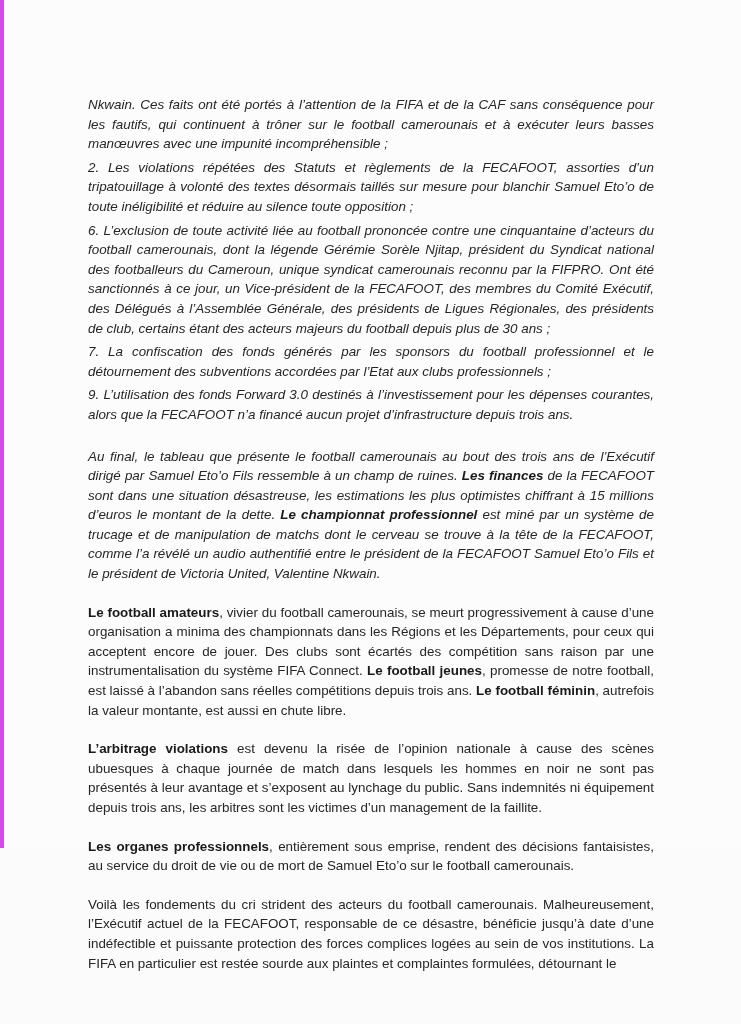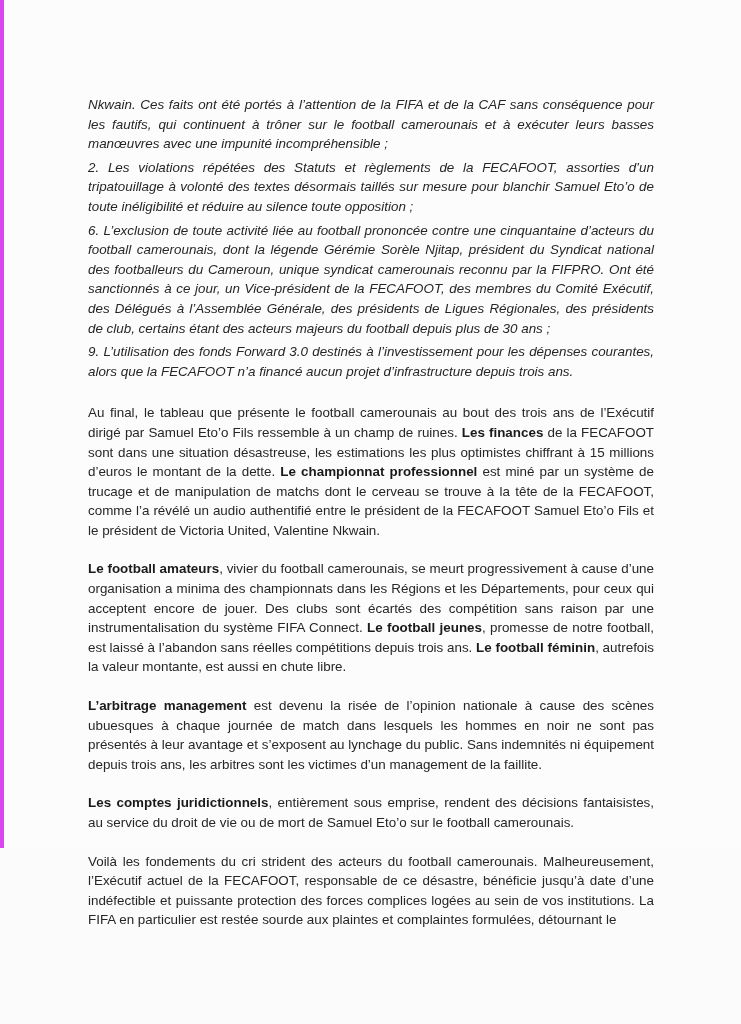--- a/index.html
+++ b/index.html
@@ -20,32 +20,33 @@
       position: absolute;
       left: 84px; top: 95px;
       width: 566px;
       font-size: 13.4px;
       line-height: 19.6px;
       text-align: justify;
     }
     .item { font-style: italic; margin: 0 0 4px 0; }
     .item.first { margin-bottom: 4px; }
     p.para { margin: 0 0 19px 0; }
-    p.para.gap-top { margin-top: 22px; }
+    p.para.gap-top { margin-top: 22px; font-style: italic; }
     b { font-weight: bold; color: #1a1a1a; }
   </style>
 </head>
 <body>
 
 <div class="page">
   <div class="content">
     <p class="item first">Nkwain. Ces faits ont été portés à l’attention de la FIFA et de la CAF sans conséquence pour les fautifs, qui continuent à trôner sur le football camerounais et à exécuter leurs basses manœuvres avec une impunité incompréhensible ;</p>
     <p class="item">2. Les violations répétées des Statuts et règlements de la FECAFOOT, assorties d’un tripatouillage à volonté des textes désormais taillés sur mesure pour blanchir Samuel Eto’o de toute inéligibilité et réduire au silence toute opposition ;</p>
     <p class="item">6. L’exclusion de toute activité liée au football prononcée contre une cinquantaine d’acteurs du football camerounais, dont la légende Gérémie Sorèle Njitap, président du Syndicat national des footballeurs du Cameroun, unique syndicat camerounais reconnu par la FIFPRO. Ont été sanctionnés à ce jour, un Vice-président de la FECAFOOT, des membres du Comité Exécutif, des Délégués à l’Assemblée Générale, des présidents de Ligues Régionales, des présidents de club, certains étant des acteurs majeurs du football depuis plus de 30 ans ;</p>
+    <p class="item">7. La confiscation des fonds générés par les sponsors du football professionnel et le détournement des subventions accordées par l’Etat aux clubs professionnels ;</p>
     <p class="item">9. L’utilisation des fonds Forward 3.0 destinés à l’investissement pour les dépenses courantes, alors que la FECAFOOT n’a financé aucun projet d’infrastructure depuis trois ans.</p>
 
     <p class="para gap-top"><span>Au final, le tableau que présente le football camerounais au bout des trois ans de l’Exécutif dirigé par Samuel Eto’o Fils ressemble à un champ de ruines. </span><b>Les finances</b><span> de la FECAFOOT sont dans une situation désastreuse, les estimations les plus optimistes chiffrant à 15 millions d’euros le montant de la dette. </span><b>Le championnat professionnel</b><span> est miné par un système de trucage et de manipulation de matchs dont le cerveau se trouve à la tête de la FECAFOOT, comme l’a révélé un audio authentifié entre le président de la FECAFOOT Samuel Eto’o Fils et le président de Victoria United, Valentine Nkwain.</span></p>
     <p class="para"><b>Le football amateurs</b><span>, vivier du football camerounais, se meurt progressivement à cause d’une organisation a minima des championnats dans les Régions et les Départements, pour ceux qui acceptent encore de jouer. Des clubs sont écartés des compétition sans raison par une instrumentalisation du système FIFA Connect. </span><b>Le football jeunes</b><span>, promesse de notre football, est laissé à l’abandon sans réelles compétitions depuis trois ans. </span><b>Le football féminin</b><span>, autrefois la valeur montante, est aussi en chute libre.</span></p>
-    <p class="para"><b>L’arbitrage management</b><span> est devenu la risée de l’opinion nationale à cause des scènes ubuesques à chaque journée de match dans lesquels les hommes en noir ne sont pas présentés à leur avantage et s’exposent au lynchage du public. Sans indemnités ni équipement depuis trois ans, les arbitres sont les victimes d’un management de la faillite.</span></p>
-    <p class="para"><b>Les comptes juridictionnels</b><span>, entièrement sous emprise, rendent des décisions fantaisistes, au service du droit de vie ou de mort de Samuel Eto’o sur le football camerounais.</span></p>
+    <p class="para"><b>L’arbitrage violations</b><span> est devenu la risée de l’opinion nationale à cause des scènes ubuesques à chaque journée de match dans lesquels les hommes en noir ne sont pas présentés à leur avantage et s’exposent au lynchage du public. Sans indemnités ni équipement depuis trois ans, les arbitres sont les victimes d’un management de la faillite.</span></p>
+    <p class="para"><b>Les organes professionnels</b><span>, entièrement sous emprise, rendent des décisions fantaisistes, au service du droit de vie ou de mort de Samuel Eto’o sur le football camerounais.</span></p>
     <p class="para"><span>Voilà les fondements du cri strident des acteurs du football camerounais. Malheureusement, l’Exécutif actuel de la FECAFOOT, responsable de ce désastre, bénéficie jusqu’à date d’une indéfectible et puissante protection des forces complices logées au sein de vos institutions. La FIFA en particulier est restée sourde aux plaintes et complaintes formulées,  détournant le</span></p>
   </div>
 </div>
 
 </body></html>

